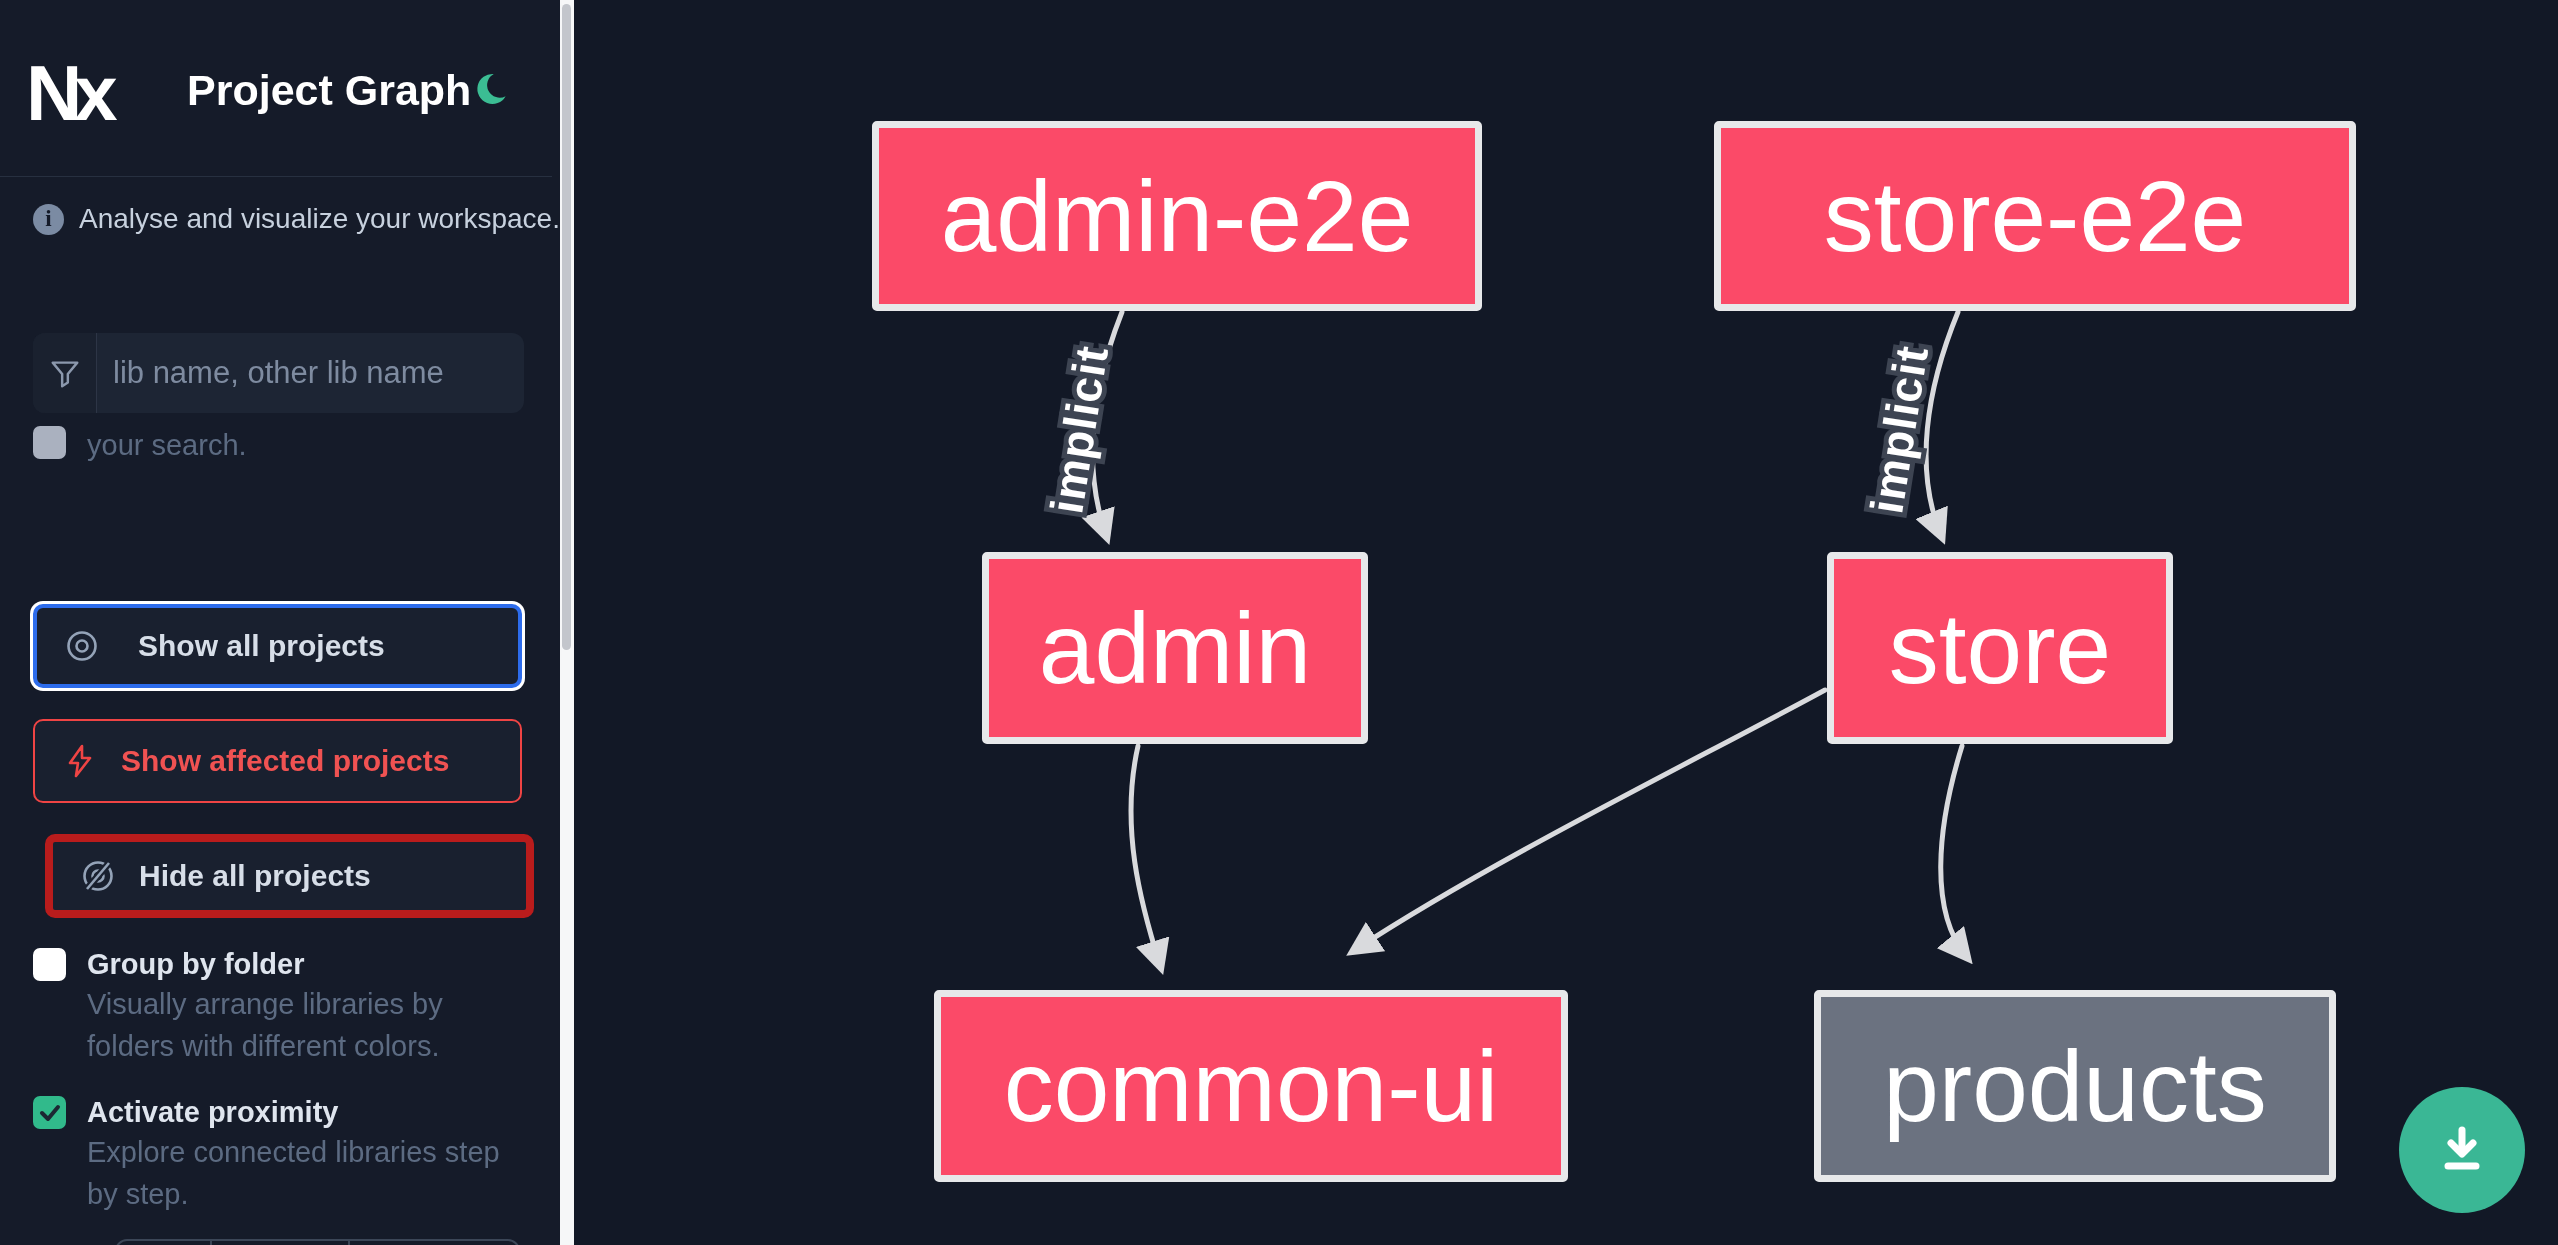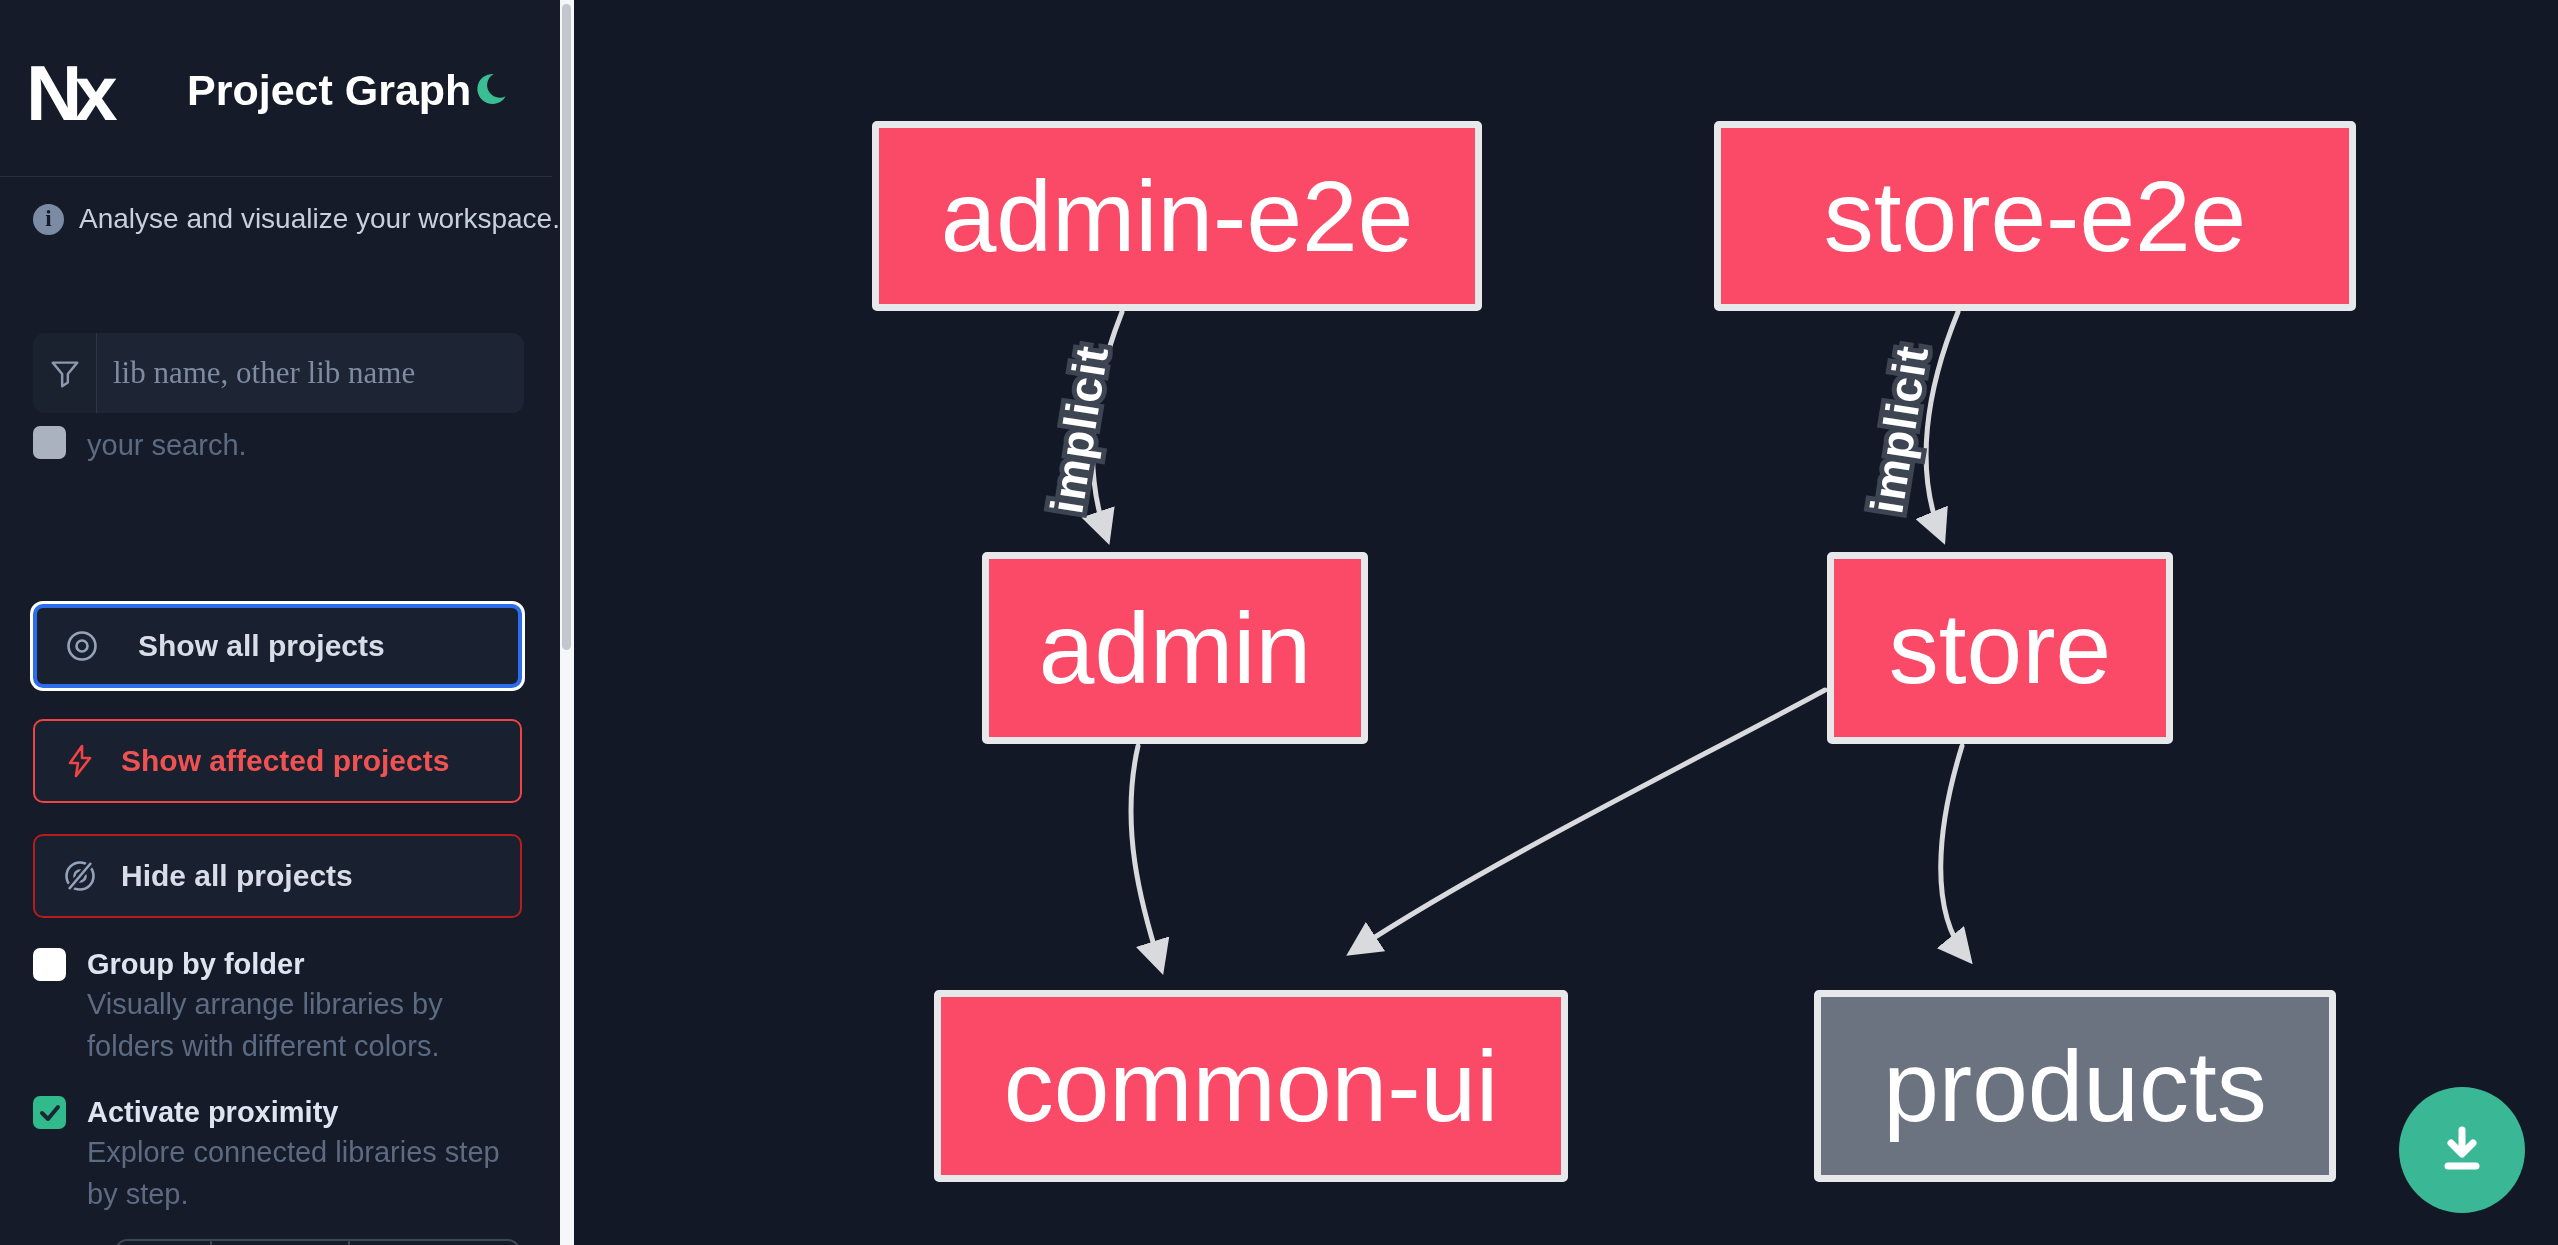--- a/index.html
+++ b/index.html
@@ -44,21 +44,21 @@
                color:#151b29; font-weight:800; font-size:23px; display:flex;
                align-items:center; justify-content:center; font-family:"Liberation Serif",serif; }
   .info-text { margin-left:15px; color:#c7d1de; font-size:28px; }
 
   .search { position:absolute; left:33px; top:333px; width:491px; height:80px;
             background:#1d2534; border-radius:12px; display:flex; overflow:hidden; }
   .search-iconcell { width:64px; background:#1a212f; border-right:1px solid #2d3546;
                      display:flex; align-items:center; justify-content:center; }
   .search input { flex:1; background:transparent; border:none; outline:none;
                   padding-left:16px; font-size:31px; color:#84cc16;
-                  font-family:Liberation Serif, serif; }
+                  font-family:Liberation Sans, sans-serif; }
   .search input::placeholder { color:#7e8ba0; }
 
   .check-block { position:absolute; left:33px; display:flex; }
   .cb-box { width:33px; height:33px; border-radius:7px; flex:0 0 33px; margin-top:2px; }
   .cb-gray  { background:#aab1bf; }
   .cb-white { background:#ffffff; }
   .cb-green { background:#31ba8b; display:flex; align-items:center; justify-content:center; }
   .cb-texts { margin-left:21px; }
   .cb-label { color:#dfe5ee; font-size:29px; font-weight:600; line-height:37px; }
   .cb-desc  { color:#5c6b82; font-size:29px; line-height:42px; }
@@ -66,21 +66,21 @@
   .b-group     { top:946px; }
   .b-proximity { top:1094px; }
 
   .sb-btn { position:absolute; left:33px; width:489px; height:84px; border-radius:10px;
             background:#19202f; display:flex; align-items:center; padding-left:26px;
             cursor:pointer; }
   .sb-btn .lbl { margin-left:22px; font-size:30px; font-weight:600; color:#d7dee8; }
   .btn-showall  { top:604px; border:4px solid #2d6cec; box-shadow:0 0 0 3px #ffffff;gap:15px; }
   .btn-affected { top:719px; border:2px solid #ef4444; }
   .btn-affected .lbl { color:#f05252; }
-  .btn-hide     { top:834px; border:2px solid #b91c1c; }
+  .btn-hide     { top:834px; border:8px solid #b91c1c;margin-left:12px; }
 
   .stepper { position:absolute; left:115px; top:1239px; width:405px; height:30px;
              border:2px solid #3b4657; border-radius:12px 12px 0 0; background:#151b29;
              display:flex; }
   .stepper .seg { border-right:2px solid #3b4657; }
   .stepper .s1 { width:95px; } .stepper .s2 { width:138px; }
 
   .scrollbar { position:absolute; left:560px; top:0; width:14px; height:1245px;
                background:#f6f7f8; }
   .scroll-thumb { position:absolute; left:2px; top:4px; width:9px; height:646px;

